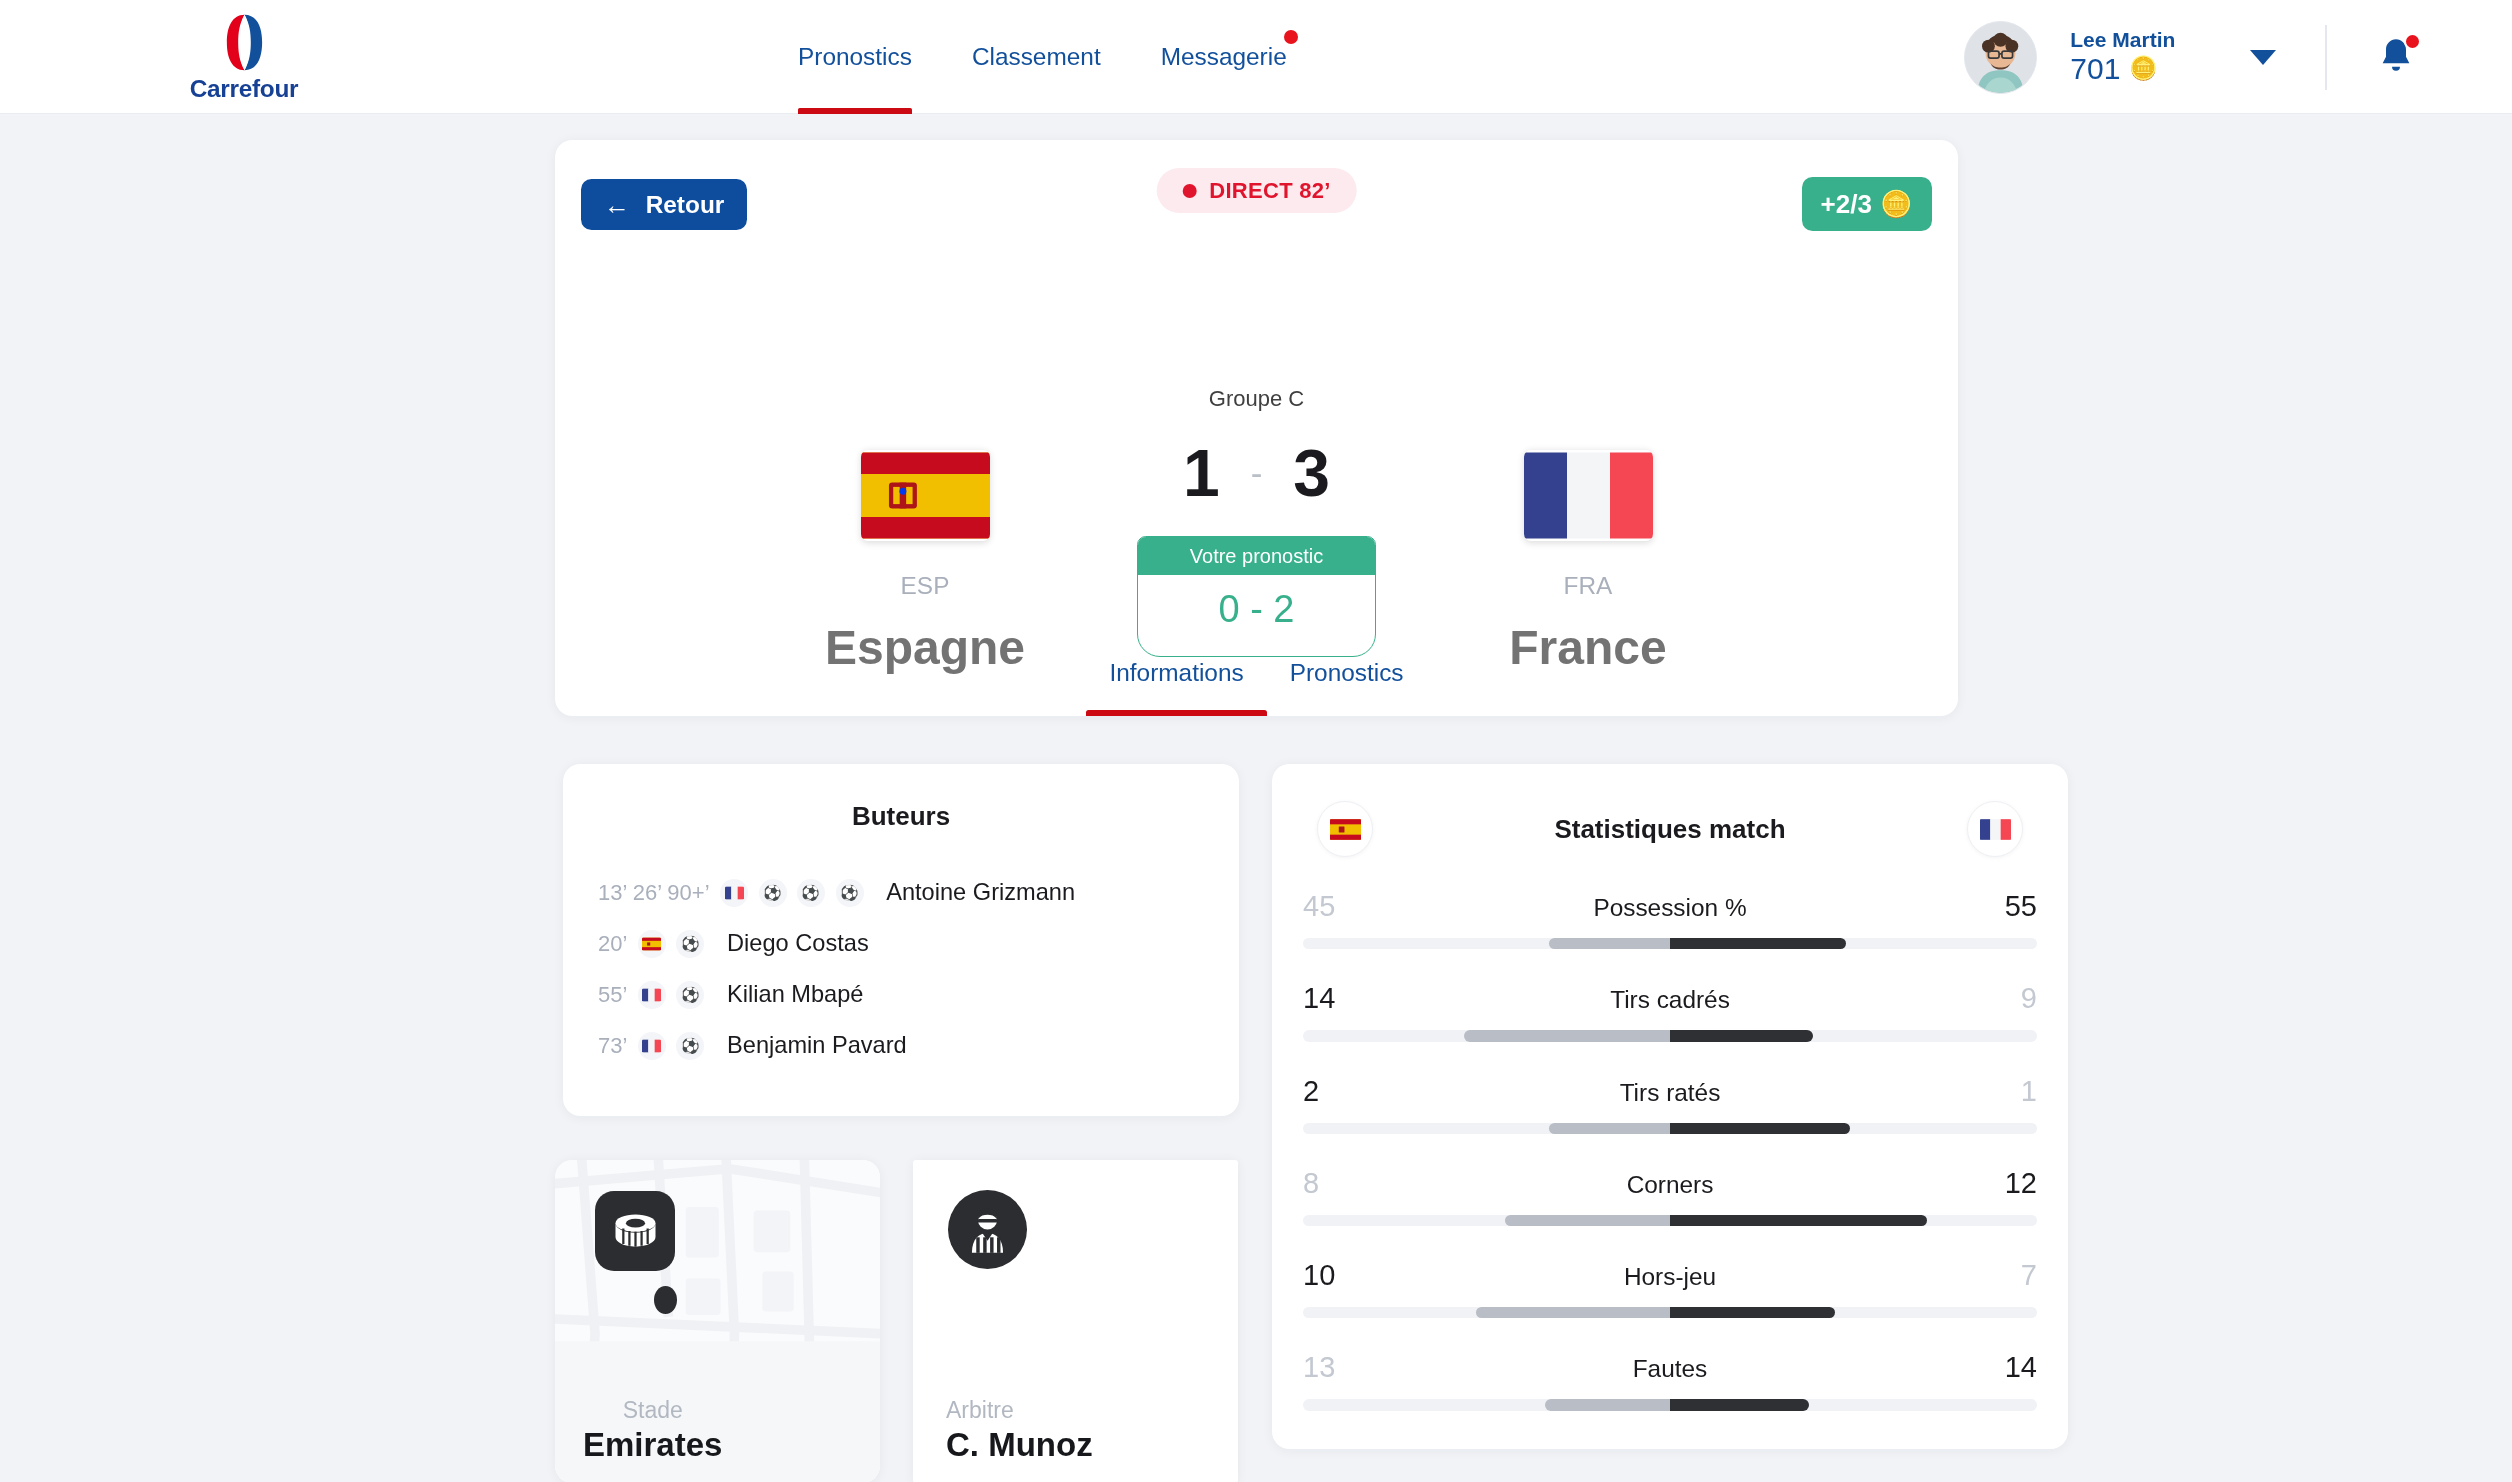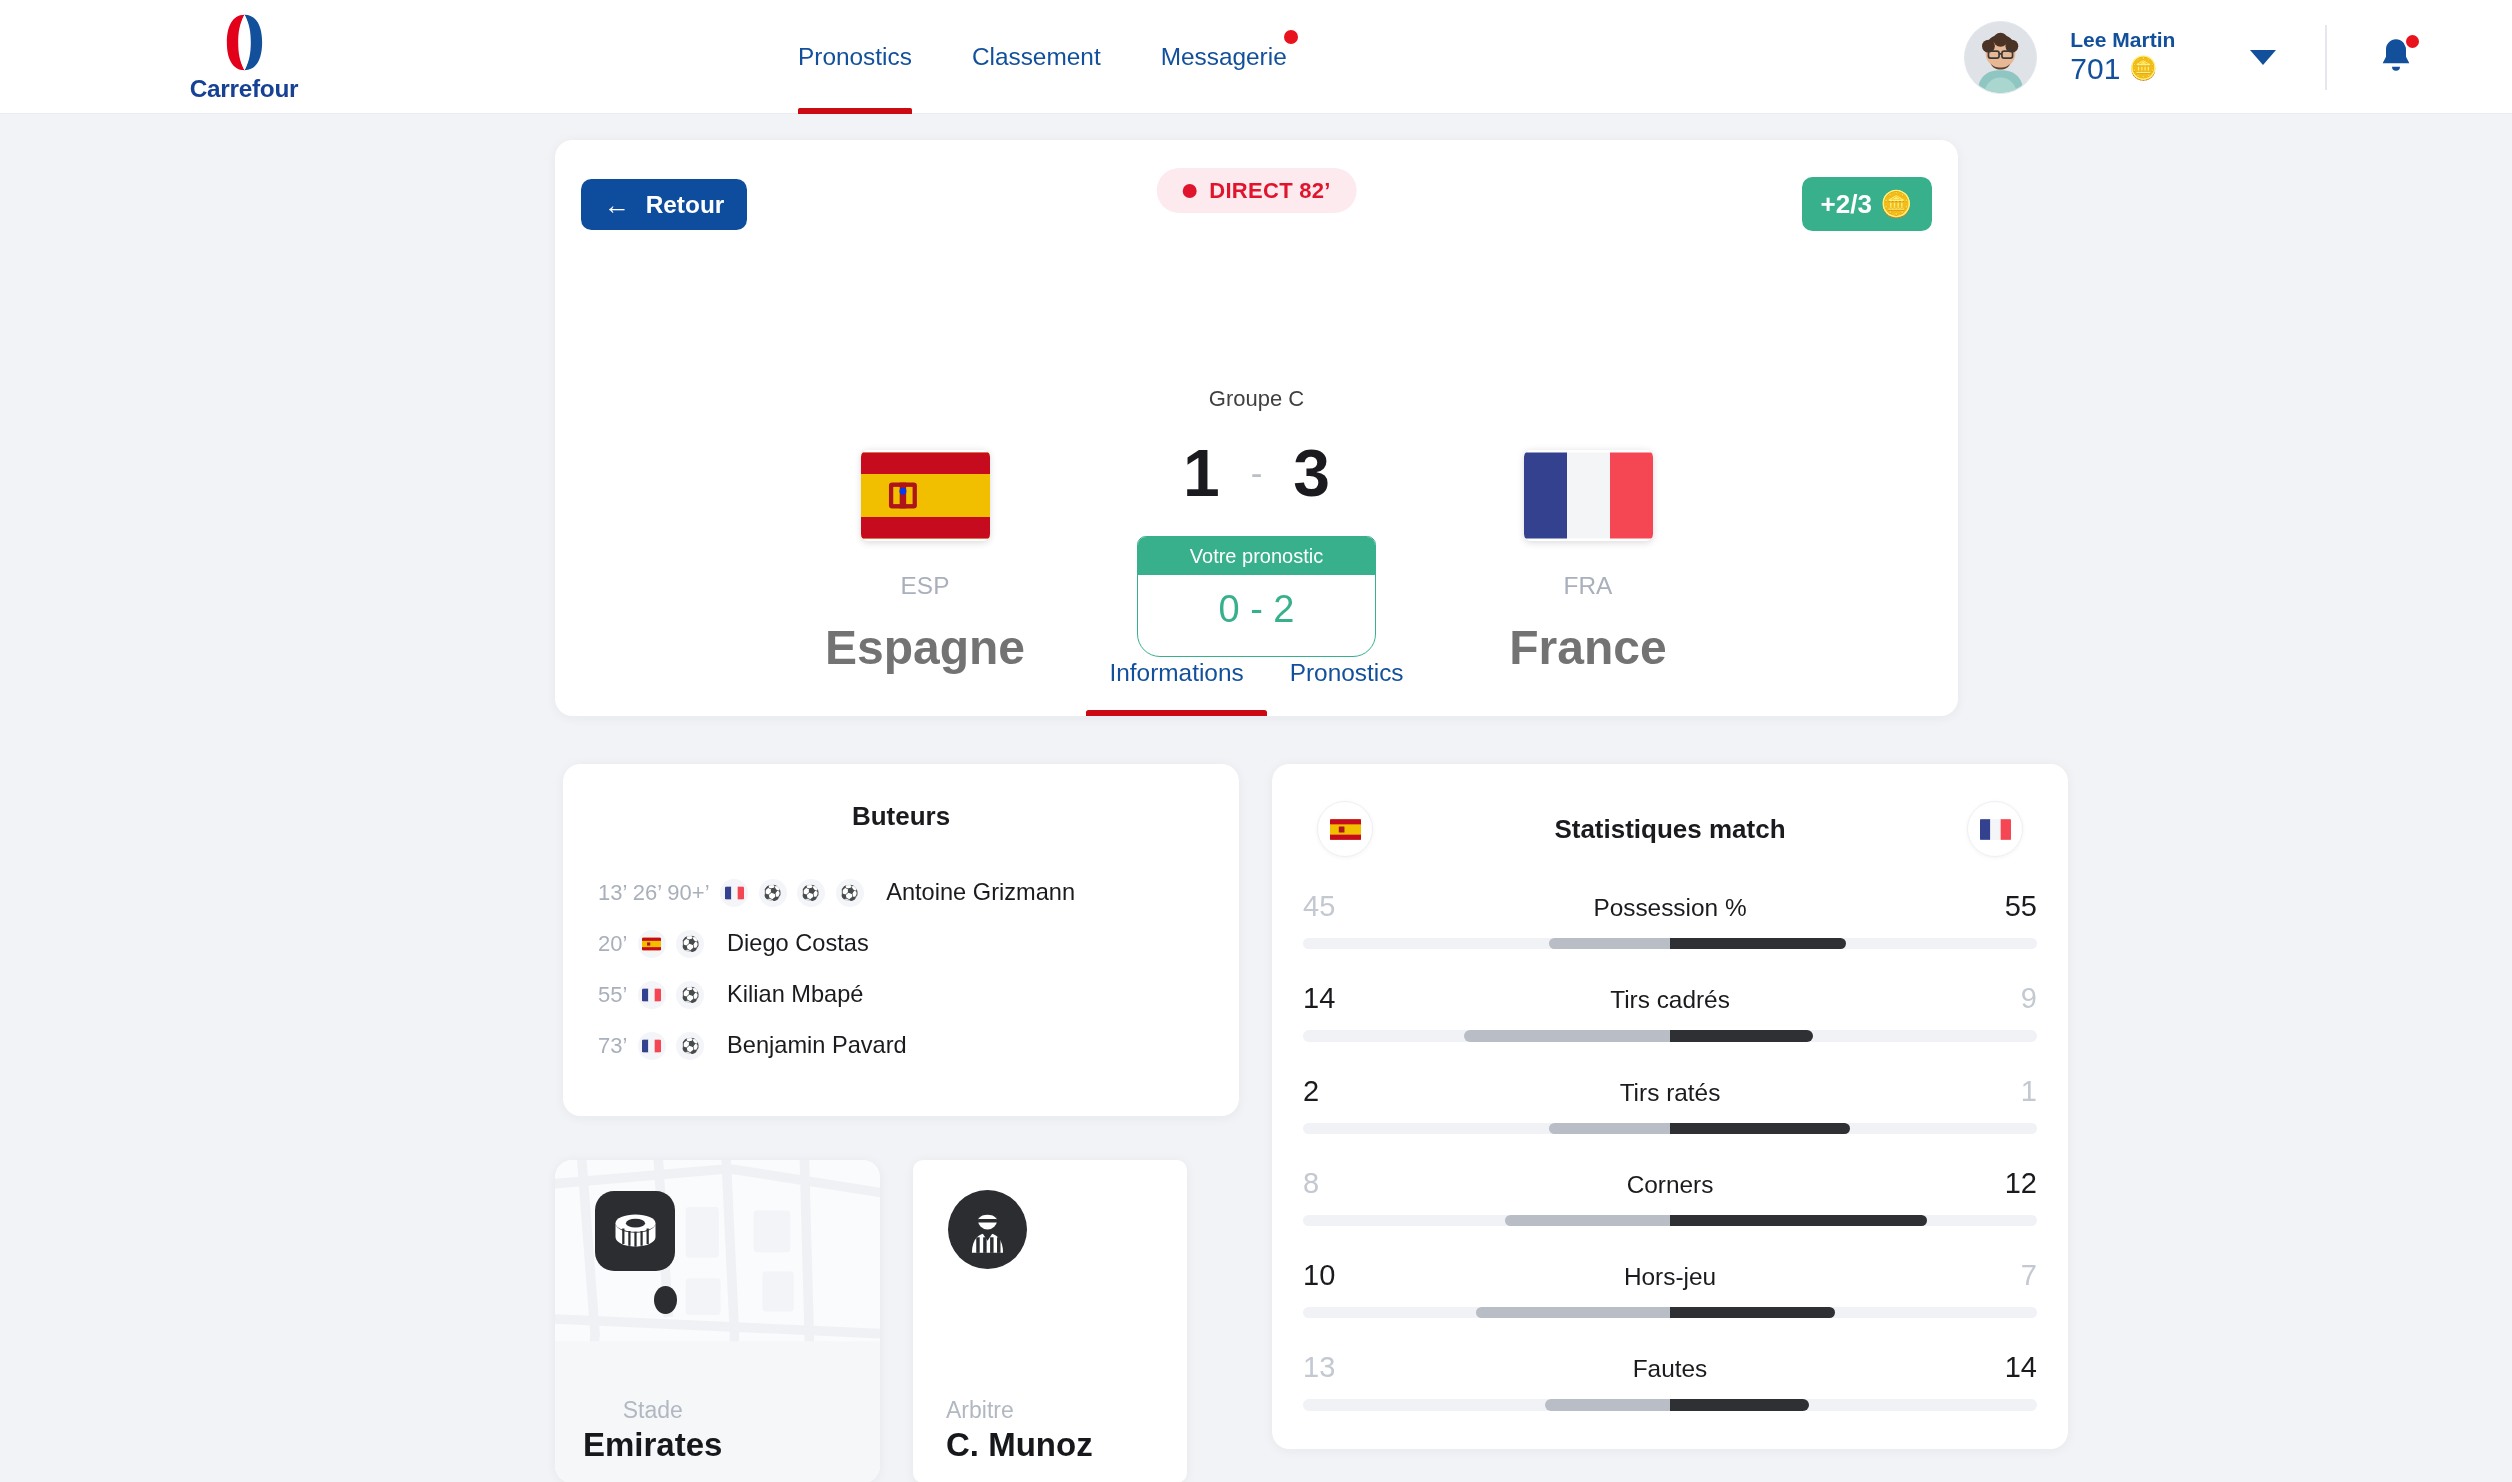--- a/index.html
+++ b/index.html
@@ -220,21 +220,21 @@
   .stade-pin svg { width: 47px; height: 40px; }
   .pin-dot {
     position: absolute; left: 99px; top: 126px; width: 23px; height: 28px;
     background: #2b2d30; border-radius: 50%;
   }
   .stade-txt { position: absolute; left: 28px; bottom: 19px; text-align: center; }
   .sub-lbl { font-size: 23px; color: #b2b8c1; }
   .big-lbl { font-size: 33px; font-weight: 700; color: #17181b; margin-top: 1.7px; }
 
   .arbitre-card {
-    width: 274px; height: 323px; border-radius: 10px; background: #fff;
+    width: 325px; height: 323px; border-radius: 3px; background: #fff;
     position: relative; box-shadow: 0 1.7px 12.2px rgba(20,40,80,.05);
   }
   .ref-circ {
     position: absolute; left: 35px; top: 30px; width: 79px; height: 79px;
     background: #2b2d30; border-radius: 50%; display: flex;
     align-items: center; justify-content: center;
   }
   .ref-circ svg { width: 45px; height: 47px; }
   .arb-txt { position: absolute; left: 33px; bottom: 19px; }
 </style>

